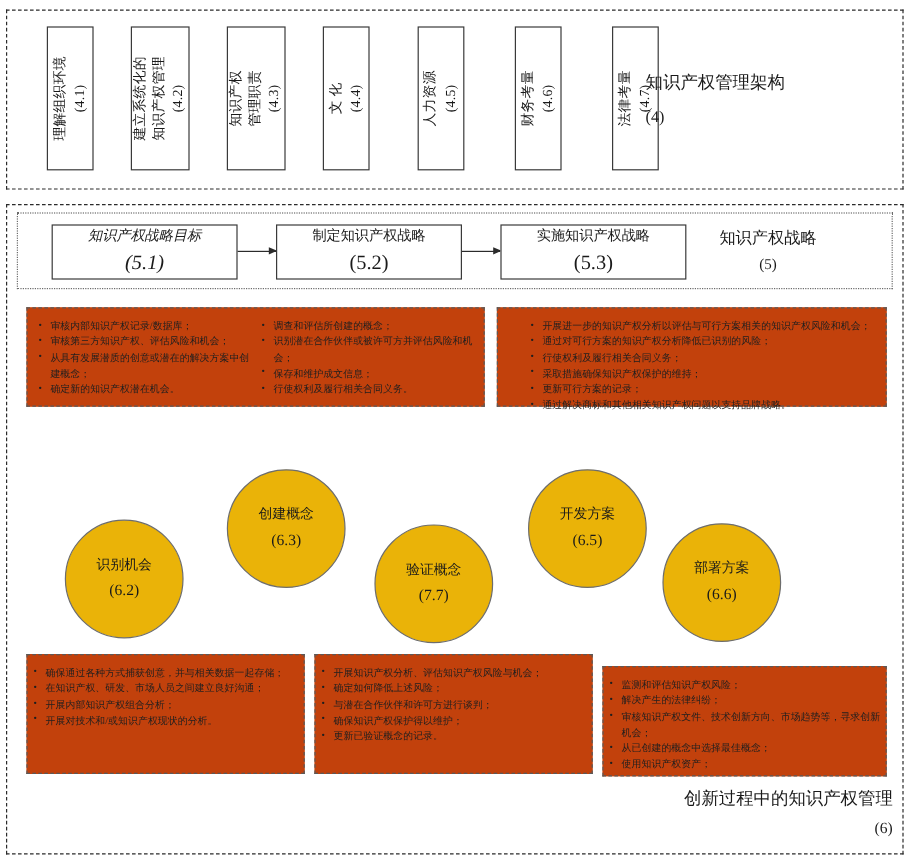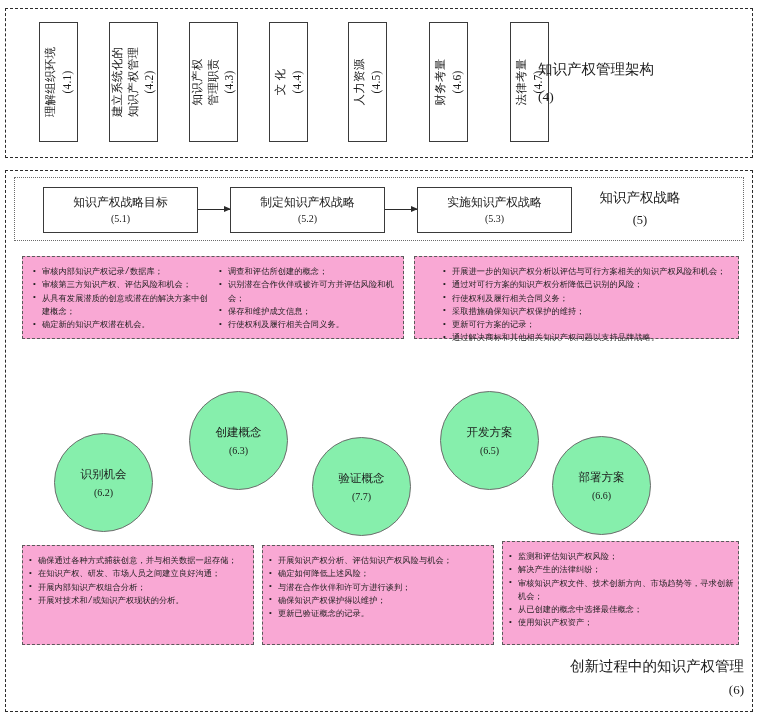--- a/index.html
+++ b/index.html
@@ -58,21 +58,21 @@
     box-sizing:border-box;
   }
   .fbox{
     position:absolute;top:9px;height:46px;
     border:1.4px solid #3a3a3a;
     box-sizing:border-box;background:#fff;
     display:flex;flex-direction:column;
     align-items:center;justify-content:center;
     font-size:11.8px;line-height:1.5;
   }
-  .fbox .num{font-size:10px;}
+  .fbox .num{font-size:17px;}
   .arrow{
     position:absolute;top:31px;height:1px;background:#2b2b2b;
   }
   .arrow:after{
     content:"";position:absolute;right:-1px;top:-3.2px;
     border-left:7px solid #2b2b2b;
     border-top:3.5px solid transparent;
     border-bottom:3.5px solid transparent;
   }
   #sec5 .sectitle{
@@ -82,22 +82,21 @@
     font-size:13.5px;line-height:1.75;
   }
   #sec5 .sectitle .num{display:block;font-size:12.5px;}
 
   
   .bbox{
     position:absolute;
     border:1px dashed #5a5a5a;
     box-sizing:border-box;
     padding:8px 4px 6px 4px;
-    background:#f9a8d4;
-    font-family:Liberation Mono, monospace;
+    background:#c2410c;
   }
   .bcols{display:flex;width:100%;height:100%;}
   .bcol{flex:1;padding:0 4px;}
   ul.blist{
     list-style:none;margin:0;padding:0;
   }
   ul.blist li{
     position:relative;
     padding-left:11px;
     font-size:8.2px;
@@ -109,28 +108,28 @@
     content:"\2022";
     position:absolute;left:1px;top:-0.5px;
     font-size:8px;color:#1f1f1f;
   }
 
   
   .circle{
     position:absolute;
     border:1px solid #6d6d6d;
     border-radius:50%;
-    background:#86efac;
+    background:#eab308;
     display:flex;flex-direction:column;
     align-items:center;justify-content:center;
     font-size:11.5px;line-height:1.75;
     color:#1a1a1a;
     text-align:right;
   }
-  .circle .num{font-size:10px;}
+  .circle .num{font-size:13px;}
 
   
   #sec6title{
     position:absolute;left:404px;top:655px;width:340px;
     text-align:right;font-size:14.5px;line-height:1.65;
   }
   #sec6title .num{display:block;font-size:13px;}
 </style>
 </head>
 <body>
@@ -193,21 +192,21 @@
     <div class="sectitle">
       <span>知识产权管理架构</span>
       <span class="num">(4)</span>
     </div>
   </div>
 
   <div id="outer">
 
     <div id="sec5">
 
-      <div class="fbox" style="left:28px;width:155px;">
+      <div class="fbox" style="left:28px;width:155px;font-style:italic;">
         <span>知识产权战略目标</span>
         <span class="num">(5.1)</span>
       </div>
 
       <div class="arrow" style="left:183px;width:32px;"></div>
 
       <div class="fbox" style="left:215px;width:155px;">
         <span>制定知识产权战略</span>
         <span class="num">(5.2)</span>
       </div>
@@ -298,21 +297,21 @@
     <div class="bbox" style="left:256px;top:374px;width:232px;height:100px;">
       <ul class="blist">
         <li>开展知识产权分析、评估知识产权风险与机会；</li>
         <li>确定如何降低上述风险；</li>
         <li>与潜在合作伙伴和许可方进行谈判；</li>
         <li>确保知识产权保护得以维护；</li>
         <li>更新已验证概念的记录。</li>
       </ul>
     </div>
 
-    <div class="bbox" style="left:496px;top:370px;width:237px;height:104px;">
+    <div class="bbox" style="left:496px;top:384px;width:237px;height:92px;">
       <ul class="blist">
         <li>监测和评估知识产权风险；</li>
         <li>解决产生的法律纠纷；</li>
         <li>审核知识产权文件、技术创新方向、市场趋势等，寻求创新机会；</li>
         <li>从已创建的概念中选择最佳概念；</li>
         <li>使用知识产权资产；</li>
       </ul>
     </div>
 
   </div>

